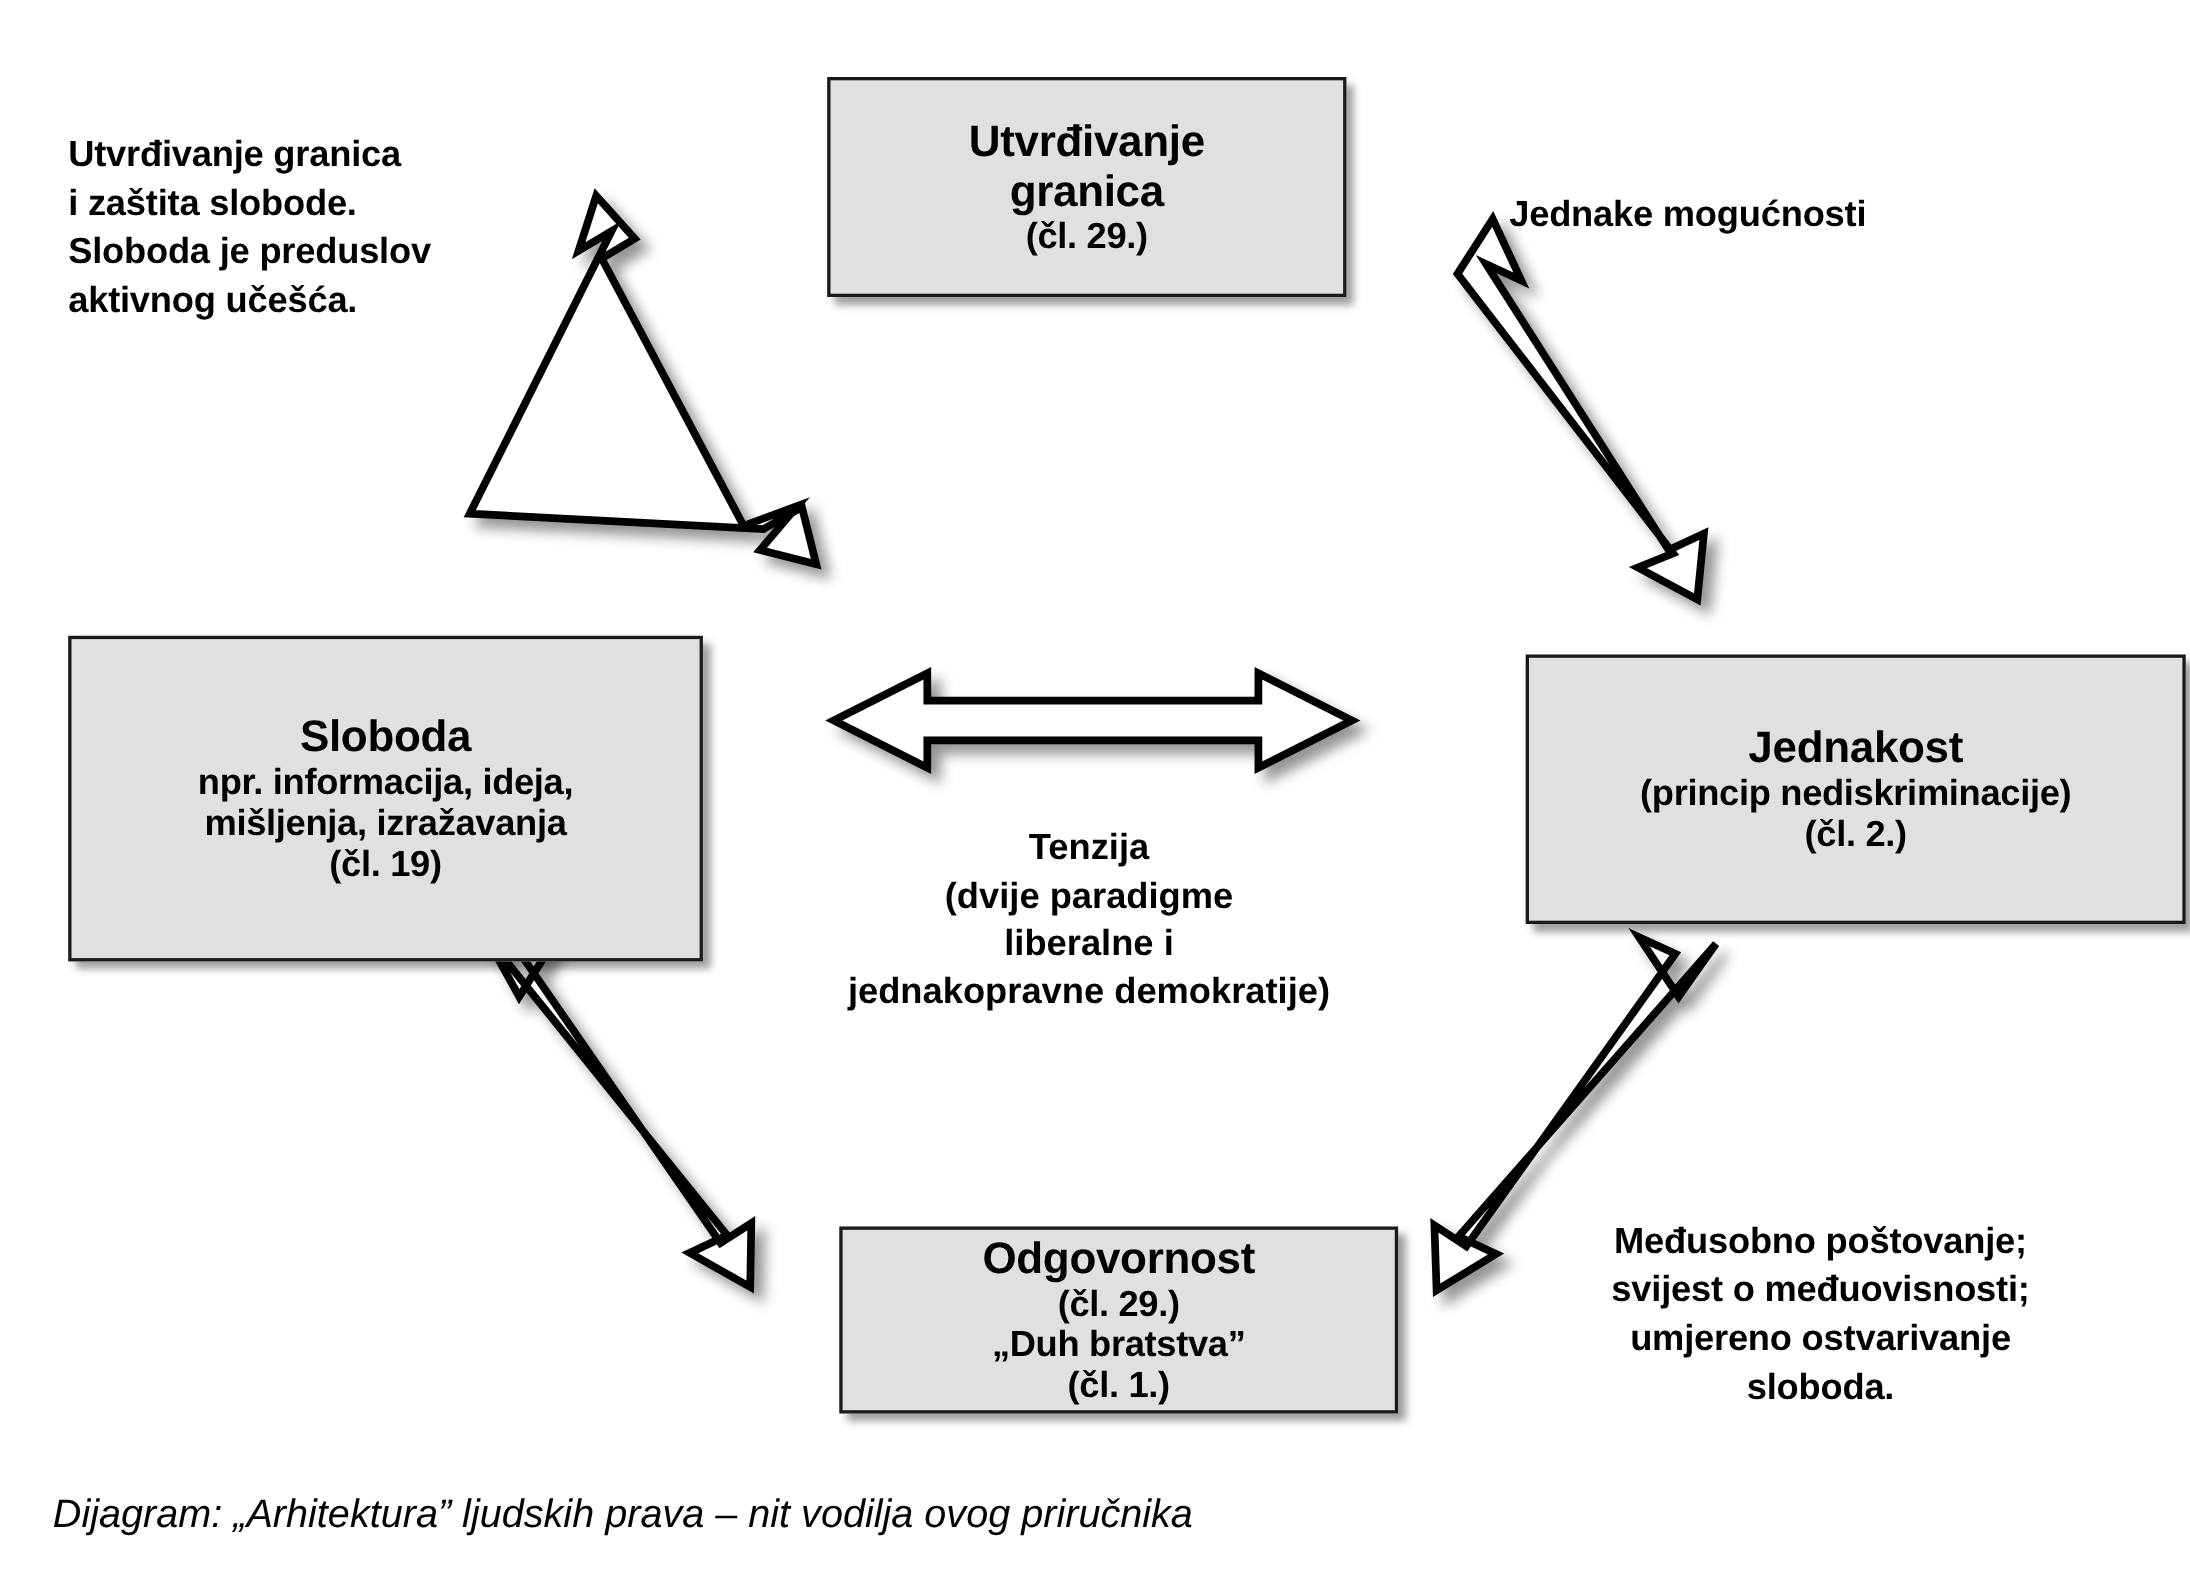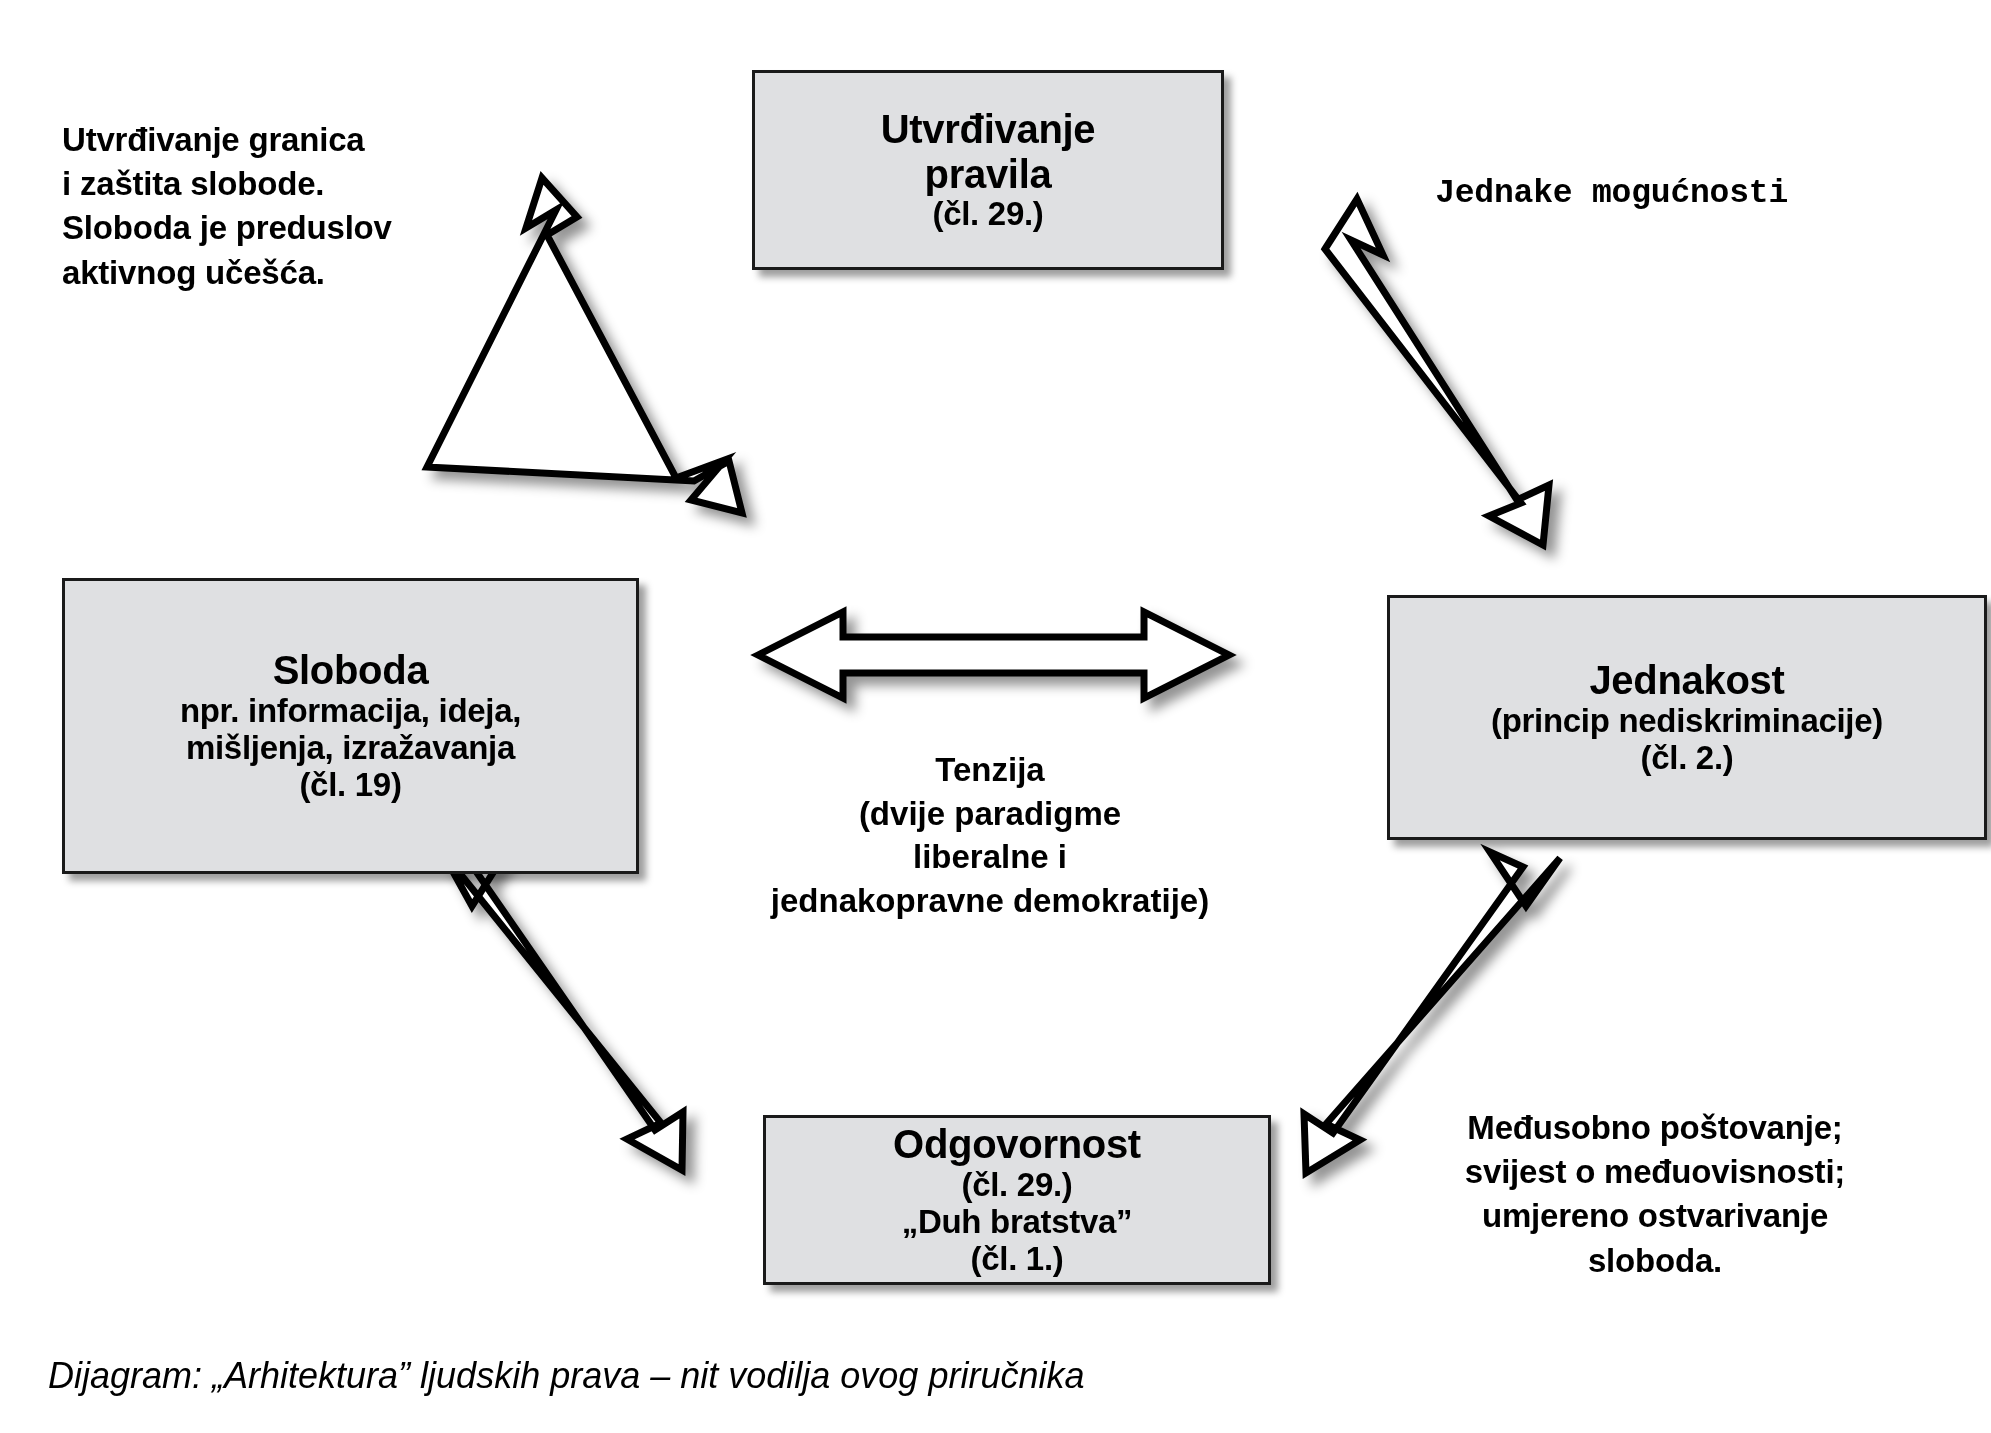--- a/index.html
+++ b/index.html
@@ -58,21 +58,21 @@
   
   .annot {
     position: absolute;
     font-size: 33px;
     font-weight: bold;
     line-height: 1.34;
     letter-spacing: -0.2px;
     white-space: pre-line;
   }
   #annot-topleft   { left: 62px;   top: 118px;  width: 460px; text-align: left; }
-  #annot-topright  { left: 1328px; top: 172px;  width: 460px; text-align: right; font-family: Liberation Mono, monospace; }
+  #annot-topright  { left: 1372px; top: 172px;  width: 460px; text-align: left; }
   #annot-bottomleft{ left: 62px;   top: 1008px; width: 490px; text-align: left; }
   #annot-bottomright{left: 1430px; top: 1106px; width: 450px; text-align: center; }
   #annot-center {
     position: absolute;
     left: 700px; top: 748px; width: 580px;
     text-align: center;
     font-size: 33px;
     font-weight: bold;
     line-height: 1.32;
     white-space: pre-line;
@@ -127,21 +127,21 @@
     </g>
 
       Odgovornost (diagonal, down-left) --&gt;
     <g filter="url(#dropsh)">
       <polygon points="1560,868 1526,916 1490,862 1523,877 1333,1143 1304,1124 1306,1183 1360,1150 1326,1134" fill="#ffffff" stroke="#000000" stroke-width="7" stroke-linejoin="miter" transform="translate(0,-10)"></polygon>
     </g>
   </svg>
 
   <div class="node-box" id="box-boundaries">
     <div class="node-title">Utvrđivanje</div>
-    <div class="node-title">pravila</div>
+    <div class="node-title">granica</div>
     <div class="node-line">(čl. 29.)</div>
   </div>
 
   <div class="node-box" id="box-freedom">
     <div class="node-title">Sloboda</div>
     <div class="node-line">npr. informacija, ideja,</div>
     <div class="node-line">mišljenja, izražavanja</div>
     <div class="node-line">(čl. 19)</div>
   </div>
 

